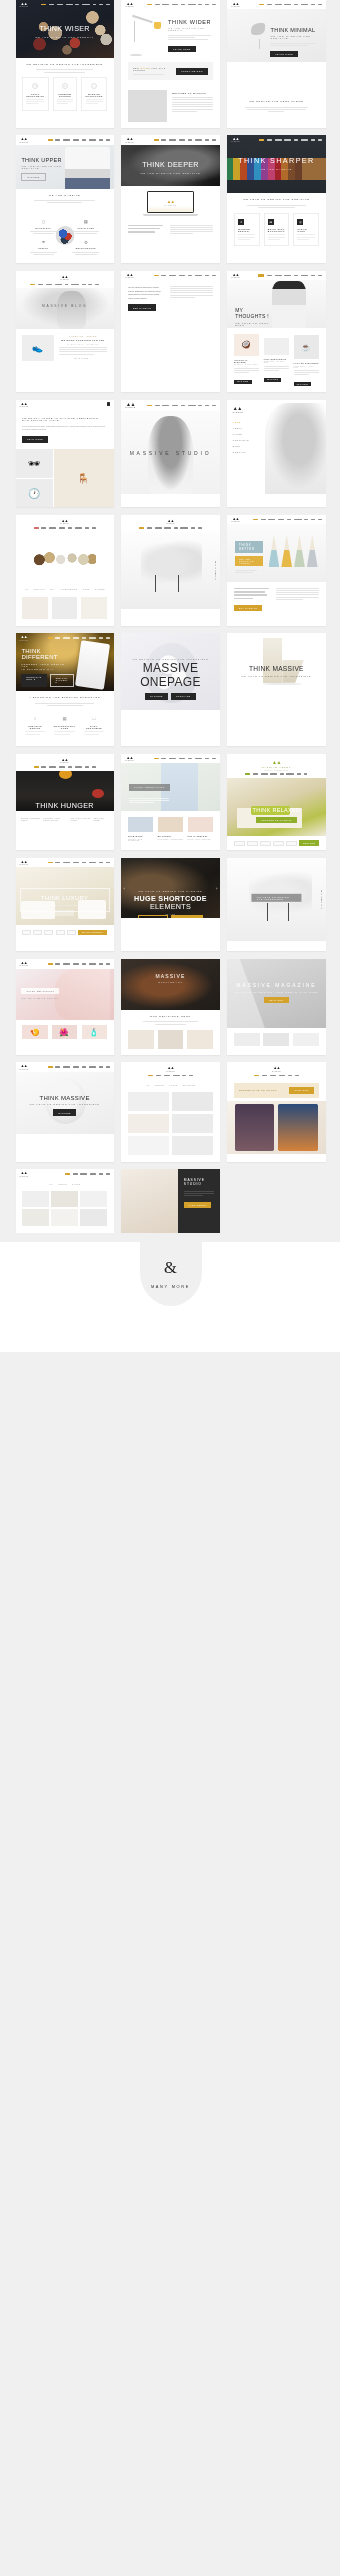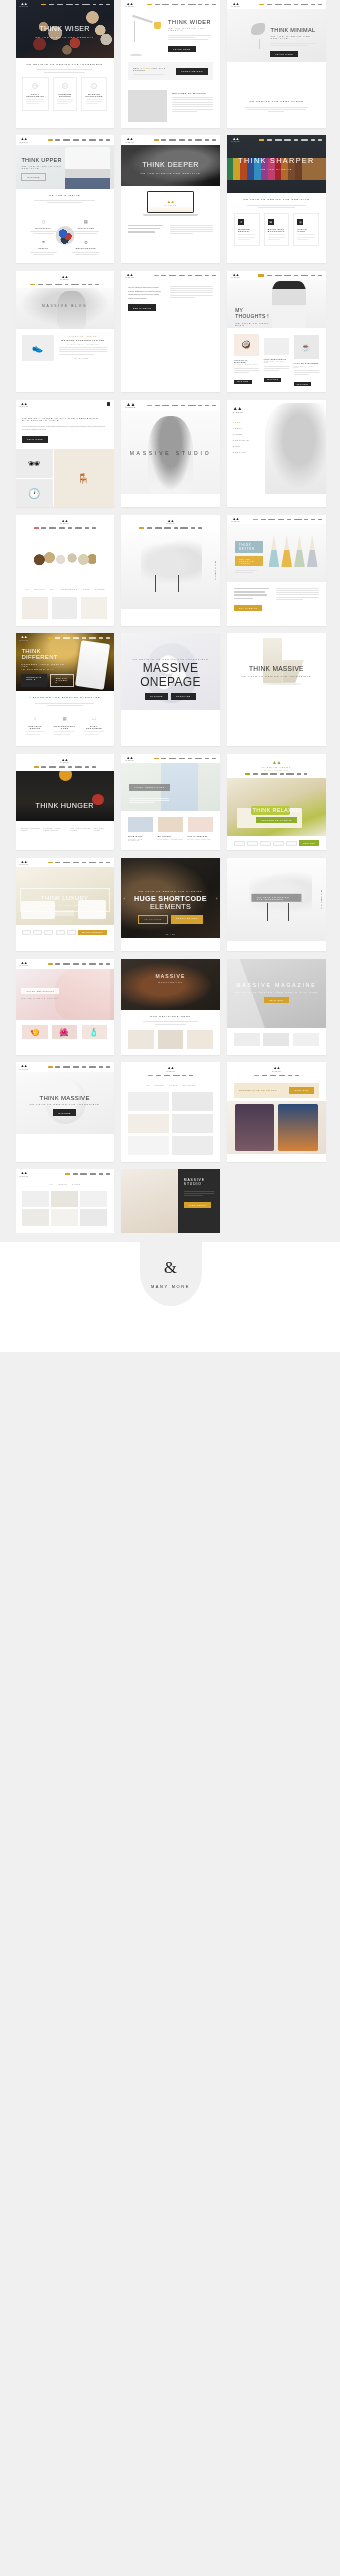--- a/index.html
+++ b/index.html
@@ -1009,21 +1009,21 @@
           <i class="act"></i>
             <i></i>
             <i class="w2"></i>
             <i class="w2"></i>
             <i class="w3"></i>
             <i class="w4"></i>
             <i class="w3"></i>
             <i class="w3"></i>
         </div>
       </div>
-      <div class="hero" style="height:50px">
+      <div class="hero" style="height:40px">
         <div class="img" style="background:linear-gradient(180deg,#1f1f1f 0%,#2a2723 62%,#141414 100%);"></div>
         <div class="shape" style="left:44%;top:-6%;width:14%;height:26%;border-radius:50%;background:#e09a20;"></div>
         <div class="shape" style="left:78%;top:46%;width:12%;height:22%;border-radius:50%;background:#b5342b;"></div>
         <div class="cap" style="top:31px">
           <h3>THINK HUNGER</h3>
         </div>
       </div>
       <div class="footlinks">
         <span>ENTER CURRENT MENU</span>
         <span>CHOOSE YOUR RESTAURANT</span>
@@ -1148,21 +1148,21 @@
         <div class="fld"></div>
         <div class="fld"></div>
         <div class="fld"></div>
         <div class="fld"></div>
         <div class="go">SEARCH PROPERTY</div>
       </div>
       <div style="height:12px;background:#fff"></div>
     </div>
 
     <div class="tile">
-      <div class="hero" style="height:80px">
+      <div class="hero" style="height:60px">
         <div class="img darkfood"></div>
         <span class="arrow l">‹</span>
         <span class="arrow r">›</span>
         <div class="cap" style="top:30px">
           <p>WE LOVE TO DESIGN THE PASSION</p>
           <h3 style="font-size:7.2px;margin-top:2.8px">
             <b>HUGE SHORTCODE</b>
             <span style="font-weight:300">ELEMENTS</span>
           </h3>
           <div class="btnrow">

